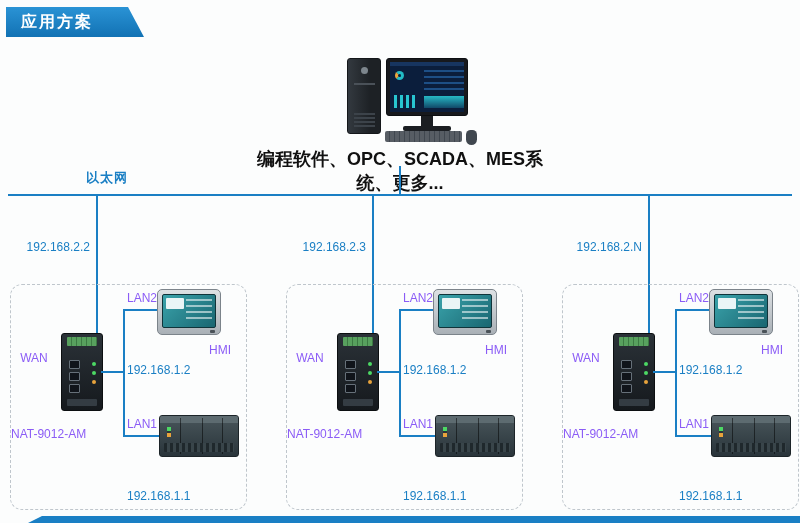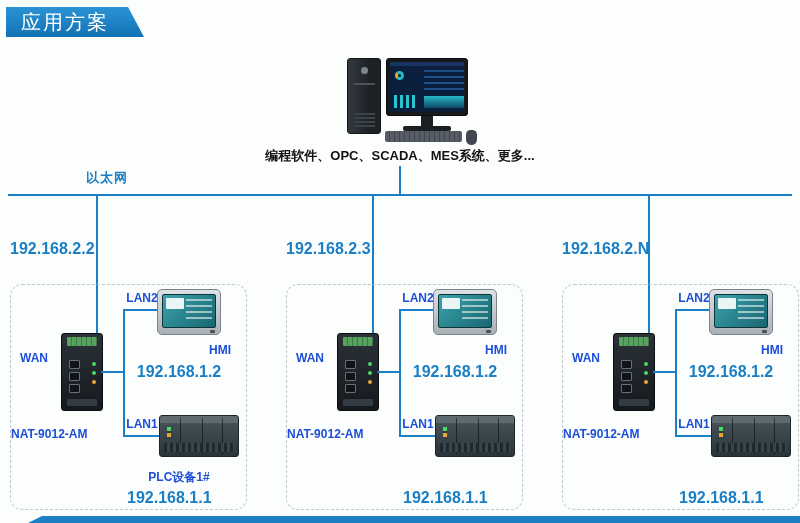--- a/index.html
+++ b/index.html
@@ -5,30 +5,30 @@
   * { margin:0; padding:0; box-sizing:border-box; }
   body { background:#ffffff; }
   .canvas { position:relative; width:800px; height:523px; background:#fcfdfd;
             font-family:"Liberation Sans", sans-serif; overflow:hidden;
             --accent:#1a7fc4; }
 
   
   .banner { position:absolute; left:6px; top:7px; width:138px; height:30px;
             background:linear-gradient(180deg,#2a93d5,#1272b4);
             clip-path:polygon(0 0, calc(100% - 16px) 0, 100% 100%, 0 100%);
-            color:#fff; font-size:20px; font-weight:normal; line-height:30px;
+            color:#fff; font-size:16px; font-weight:bold; line-height:30px;
             padding-left:15px; letter-spacing:2px; }
 
   
-  .lbl { position:absolute; font-size:12px; font-weight:bold; color:#1d4ed8; }
-  .ip  { position:absolute; font-size:16px; font-weight:bold; color:var(--accent); }
+  .lbl { position:absolute; font-size:12px; font-weight:normal; color:#8b5cf6; }
+  .ip  { position:absolute; font-size:12px; font-weight:normal; color:var(--accent); }
   .cline { position:absolute; background:var(--accent); }
 
   .caption { position:absolute; left:240px; top:147px; width:320px; text-align:center;
-             font-size:13px; font-weight:bold; color:#111; }
+             font-size:18px; font-weight:bold; color:#111; }
   .eth-label { position:absolute; left:86px; top:169px; font-size:13px; font-weight:bold;
                color:var(--accent); letter-spacing:1px; }
   .pc-drop { left:399px; top:166px; width:2px; height:28px; }
   .bus { left:8px; top:194px; width:784px; height:2px; }
   .footer-bar { position:absolute; left:28px; bottom:0; width:772px; height:7px;
                 background:var(--accent); clip-path:polygon(14px 0,100% 0,100% 100%,0 100%); }
 
   
   .pc-tower { position:absolute; left:347px; top:58px; width:34px; height:76px;
               background:linear-gradient(90deg,#33393f,#1d2125 70%);
@@ -65,21 +65,21 @@
                 border:1px dashed #bfc6cc; border-radius:12px; }
   .wan-label  { top:66px; left:0; width:46px; text-align:center; }
   .gw-name    { top:142px; left:0; width:140px; }
   .lan2-label { top:6px;  left:112px; width:38px; text-align:center; }
   .lan1-label { top:132px; left:112px; width:38px; text-align:center; }
   .h-from-gw { top:86px; left:90px;  width:24px; height:2px; }
   .v-trunk   { top:24px; left:112px; width:2px;  height:128px; }
   .h-to-hmi  { top:24px; left:112px; width:36px; height:2px; }
   .h-to-plc  { top:150px; left:112px; width:38px; height:2px; }
   .hmi-label { top:58px;  left:116px; width:104px; text-align:right; }
-  .hmi-ip    { top:78px;  left:116px; width:104px; text-align:center; }
+  .hmi-ip    { top:78px;  left:116px; width:104px; }
   .plc-label { top:184px; left:116px; width:104px; text-align:center; }
   .plc-ip    { top:204px; left:116px; width:104px; text-align:left; }
 
   
   .gw-device { position:absolute; left:50px; top:48px; width:42px; height:78px;
                background:linear-gradient(180deg,#2b3238,#15191d);
                border-radius:3px; border:1px solid #0c0f11; }
   .gw-green { position:absolute; top:3px; left:5px; right:5px; height:9px; border-radius:1px;
               background:repeating-linear-gradient(90deg,#58a15e 0 4px,#3c7a43 4px 5px); }
   .gw-port { position:absolute; left:7px; width:11px; height:9px; background:#10141a;
@@ -176,21 +176,20 @@
       <div class="lbl hmi-label">HMI</div>
       <div class="ip hmi-ip">192.168.1.2</div>
       <div class="plc-device">
         <div class="plc-top"></div>
         <div class="plc-seam s1"></div>
         <div class="plc-seam s2"></div>
         <div class="plc-seam s3"></div>
         <div class="plc-vents"></div>
         <div class="plc-led"></div>
       </div>
-      <div class="lbl plc-label">PLC设备1#</div>
       <div class="ip plc-ip">192.168.1.1</div>
     </div>
   </div>
 
   <div class="group g2">
     <div class="drop-line"></div>
     <div class="ip uplink-ip">192.168.2.3</div>
     <div class="dashed-box">
       <div class="lbl wan-label">WAN</div>
       <div class="gw-device">

